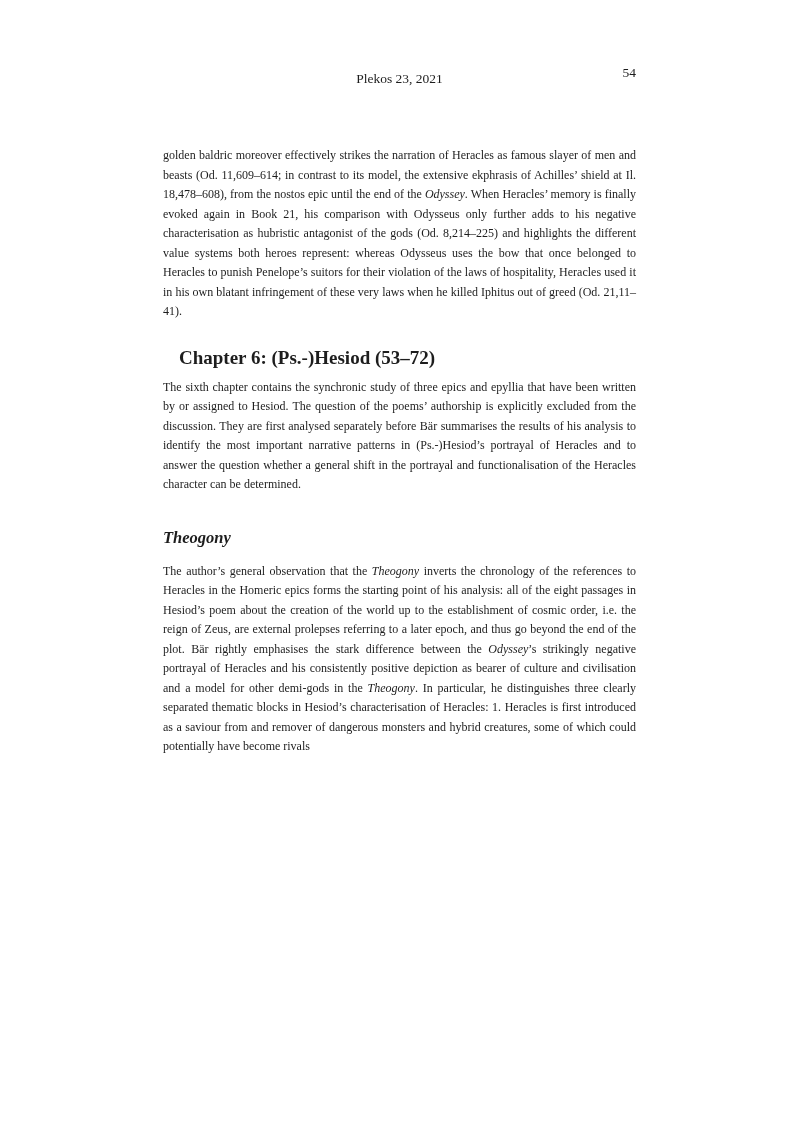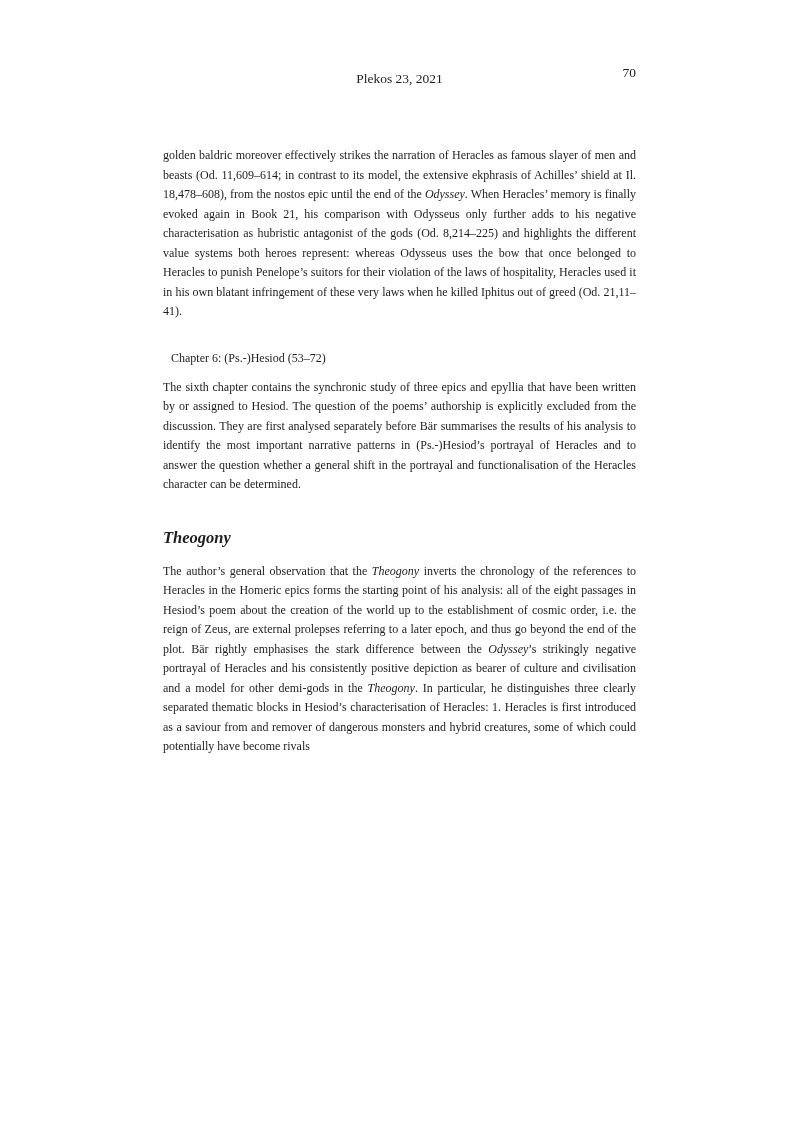--- a/index.html
+++ b/index.html
@@ -41,43 +41,43 @@
     width: 473px;
   }
   .para {
     margin: 0;
     font-size: 12px;
     line-height: 19.5px;
     text-align: justify;
     text-justify: inter-word;
   }
   .chapter-heading {
-    margin: 26px 0 10px 8px;
-    font-size: 12px;
+    margin: 26px 0 10px 16px;
+    font-size: 19px;
     line-height: 20px;
-    font-weight: normal;
+    font-weight: bold;
     font-style: normal;
   }
   .section-heading {
     margin: 32px 0 13px 0;
     font-size: 16.5px;
     line-height: 22px;
     font-weight: bold;
     font-style: italic;
   }
   em { font-style: italic; }
 </style>
 </head>
 <body>
 
 <div class="sheet">
 
   <header class="page-header">
     <span class="journal">Plekos 23, 2021</span>
-    <span class="page-num">70</span>
+    <span class="page-num">54</span>
   </header>
 
   <main class="page-body">
     <p class="para"><span>golden baldric moreover effectively strikes the narration of Heracles as famous slayer of men and beasts (Od. 11,609–614; in contrast to its model, the extensive ekphrasis of Achilles’ shield at Il. 18,478–608), from the nostos epic until the end of the </span><em>Odyssey</em><span>. When Heracles’ memory is finally evoked again in Book 21, his comparison with Odysseus only further adds to his negative characterisation as hubristic antagonist of the gods (Od. 8,214–225) and highlights the different value systems both heroes represent: whereas Odysseus uses the bow that once belonged to Heracles to punish Penelope’s suitors for their violation of the laws of hospitality, Heracles used it in his own blatant infringement of these very laws when he killed Iphitus out of greed (Od. 21,11–41).</span></p>
     <h2 class="chapter-heading">Chapter 6: (Ps.-)Hesiod (53–72)</h2>
     <p class="para"><span>The sixth chapter contains the synchronic study of three epics and epyllia that have been written by or assigned to Hesiod. The question of the poems’ authorship is explicitly excluded from the discussion. They are first analysed separately before Bär summarises the results of his analysis to identify the most important narrative patterns in (Ps.-)Hesiod’s portrayal of Heracles and to answer the question whether a general shift in the portrayal and functionalisation of the Heracles character can be determined.</span></p>
     <h3 class="section-heading">Theogony</h3>
     <p class="para"><span>The author’s general observation that the </span><em>Theogony</em><span> inverts the chronology of the references to Heracles in the Homeric epics forms the starting point of his analysis: all of the eight passages in Hesiod’s poem about the creation of the world up to the establishment of cosmic order, i.e. the reign of Zeus, are external prolepses referring to a later epoch, and thus go beyond the end of the plot. Bär rightly emphasises the stark difference between the </span><em>Odyssey</em><span>’s strikingly negative portrayal of Heracles and his consistently positive depiction as bearer of culture and civilisation and a model for other demi-gods in the </span><em>Theogony</em><span>. In particular, he distinguishes three clearly separated thematic blocks in Hesiod’s characterisation of Heracles: 1. Heracles is first introduced as a saviour from and remover of dangerous monsters and hybrid creatures, some of which could potentially have become rivals</span></p>
   </main>
 

